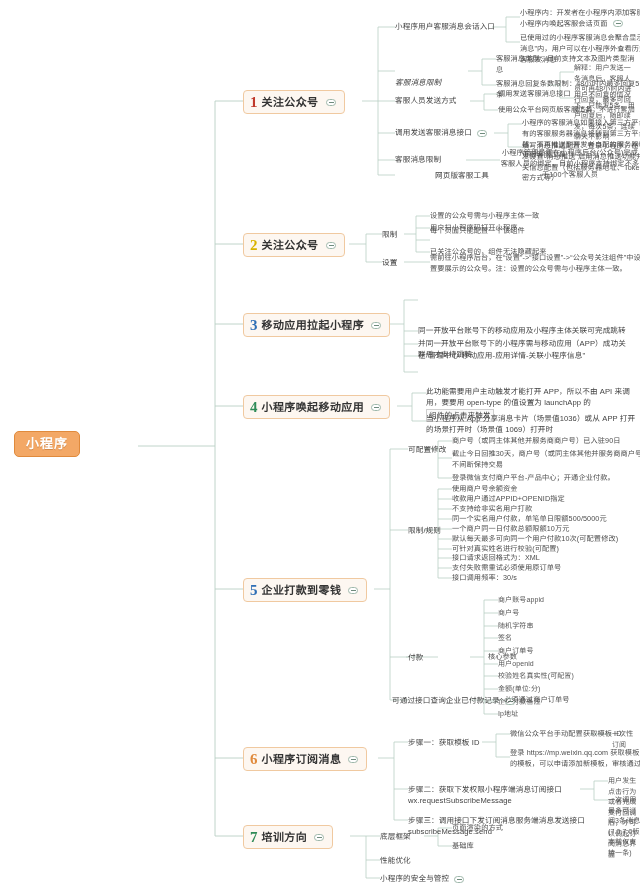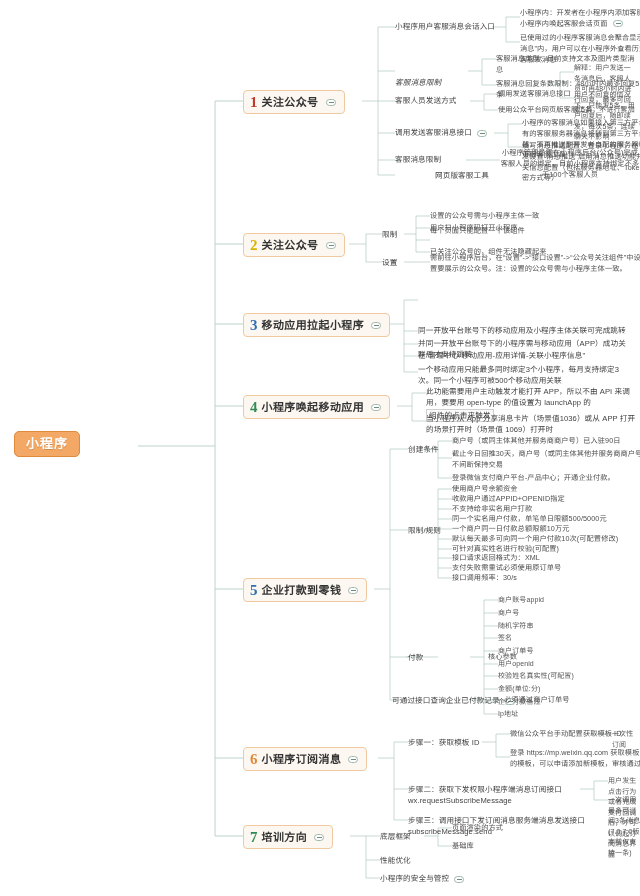--- a/index.html
+++ b/index.html
@@ -382,23 +382,20 @@
 
   <div class="node l2 wrapD" style="left:418px; top:325px;">
     <span>同一开放平台账号下的移动应用及小程序主体关联可完成跳转</span>
   </div>
   <div class="node l2 wrapD" style="left:418px; top:350px;">
     <span>在“管理中心-移动应用-应用详情-关联小程序信息”</span>
   </div>
   <div class="node l2 wrapD" style="left:418px; top:338px;">
     <span>并同一开放平台账号下的小程序需与移动应用（APP）成功关联后才支持跳转</span>
   </div>
-  <div class="node l2 wrapD" style="left:418px; top:364px;">
-    <span>一个移动应用只能最多同时绑定3个小程序，每月支持绑定3次。同一个小程序可被500个移动应用关联</span>
-  </div>
 
   <div class="branch-node" style="left:243px; top:395px;">
     <span class="branch-num" style="color:#2e8b57;">4</span>
     <span class="branch-label">小程序唤起移动应用</span>
     <span class="collapse"></span>
   </div>
 
   <div class="node l2 wrapD" style="left:426px; top:386px;">
     <span>此功能需要用户主动触发才能打开 APP，所以不由 API 来调用，要要用 open-type 的值设置为 launchApp 的 </span><span class="boxed">组件的点击来触发</span>
   </div>
@@ -406,21 +403,21 @@
     <span>当小程序从 App 分享消息卡片（场景值1036）或从 APP 打开的场景打开时（场景值 1069）打开时</span>
   </div>
 
   <div class="branch-node" style="left:243px; top:578px;">
     <span class="branch-num" style="color:#2f6fb5;">5</span>
     <span class="branch-label">企业打款到零钱</span>
     <span class="collapse"></span>
   </div>
 
   <div class="node l2" style="left:408px; top:444px;">
-    <span>创建条件</span>
+    <span>可配置修改</span>
   </div>
   <div class="node l3 wrapD" style="left:452px; top:436px;">
     <span>商户号（或同主体其他并服务商商户号）已入驻90日</span>
   </div>
   <div class="node l3 wrapD" style="left:452px; top:449px;">
     <span>截止今日回推30天，商户号（或同主体其他并服务商商户号）连续不间断保持交易</span>
   </div>
   <div class="node l3 wrapD" style="left:452px; top:473px;">
     <span>登录微信支付商户平台-产品中心；开通企业付款。</span>
   </div>

